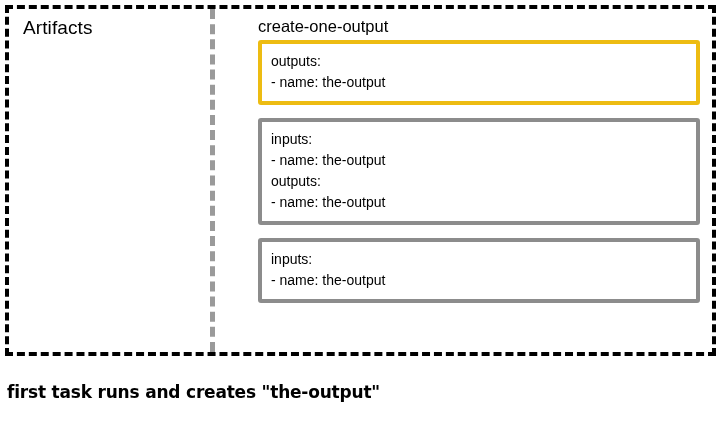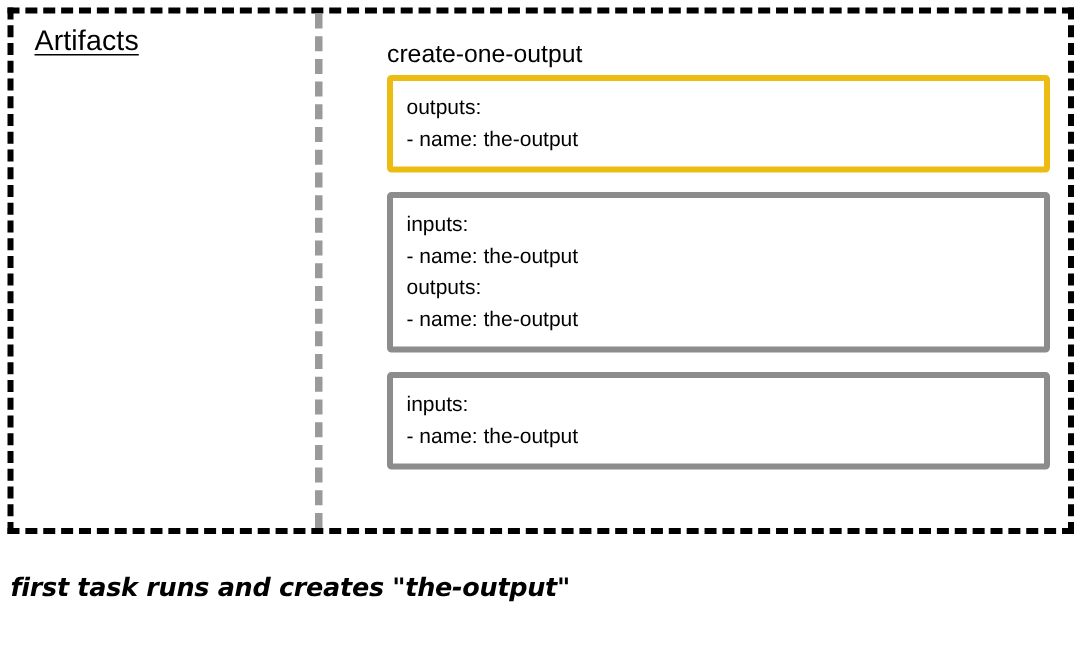--- a/index.html
+++ b/index.html
@@ -28,21 +28,20 @@
   }
 
   
   #artifacts-title {
     position: absolute;
     left: 14px;
     top: 8px;
     font-size: 19px;
     font-weight: 400;
     color: #000000;
-    text-decoration: underline;
     text-underline-offset: 3px;
     letter-spacing: 0.1px;
     white-space: nowrap;
   }
 
   
   #vertical-divider {
     position: absolute;
     left: 201px;
     top: 0px;
@@ -55,21 +54,20 @@
   #steps-column {
     position: absolute;
     left: 249px;
     top: 8px;
     width: 446px;
   }
 
   .step-block {
     position: relative;
     margin-bottom: 13px;
-    margin-top: 10px;
   }
 
   .step-title {
     font-size: 16.5px;
     color: #000000;
     line-height: 19px;
     margin-bottom: 4px;
     white-space: nowrap;
   }
 
@@ -98,21 +96,20 @@
     position: absolute;
     left: 7px;
     top: 381px;
     font-size: 17px;
     line-height: 22px;
     color: #000000;
     font-family: "DejaVu Sans", sans-serif;
     font-weight: 600;
     letter-spacing: -0.2px;
     white-space: nowrap;
-    font-style: italic;
   }
 </style>
 </head>
 <body>
 
 <div id="artifacts-panel">
 
   <div id="artifacts-title">Artifacts</div>
 
   <div id="vertical-divider"></div>

